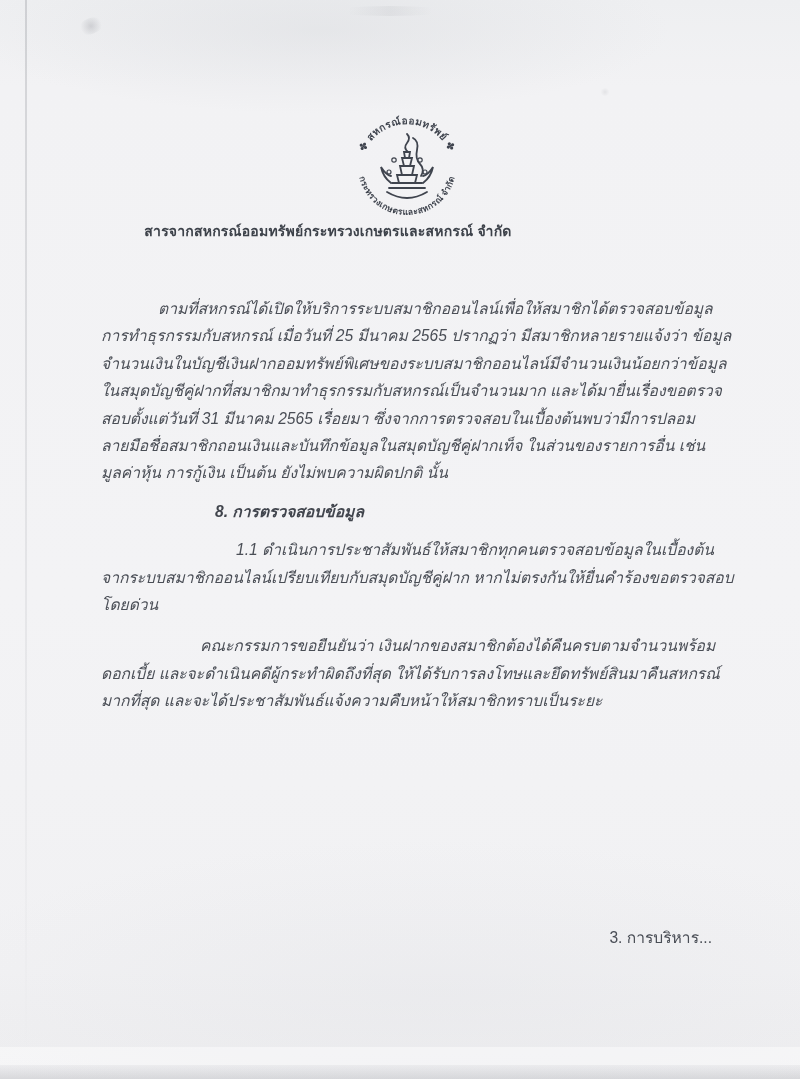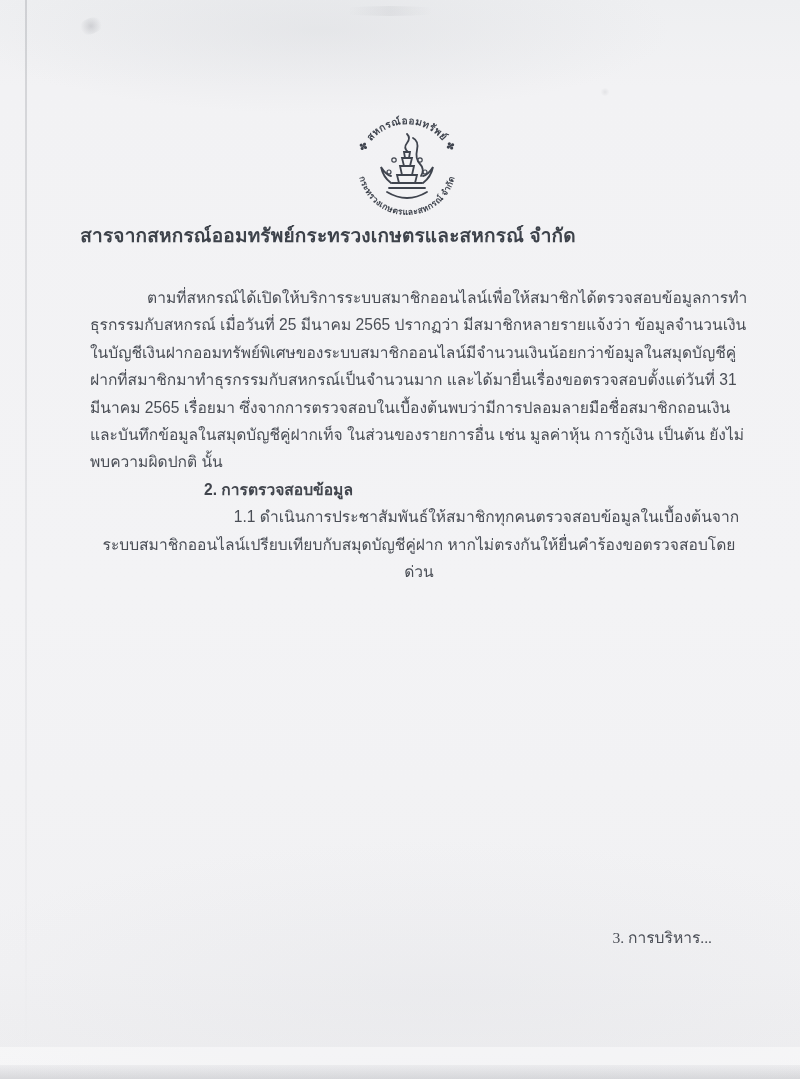--- a/index.html
+++ b/index.html
@@ -40,40 +40,40 @@
   .smudge.s2{left:330px;top:6px;width:120px;height:10px;opacity:.35;}
   .smudge.s3{left:600px;top:88px;width:10px;height:8px;opacity:.5;}
   
   .seal{
     position:absolute;left:347px;top:108px;width:120px;height:118px;
   }
   
   .title{
     position:absolute;left:0;top:220px;width:656px;
     text-align:center;
-    font-size:19px;font-weight:600;
+    font-size:14px;font-weight:600;
     color:#3d424a;
     letter-spacing:.2px;
   }
   
   .doc-body{
     position:absolute;left:90px;top:284px;width:658px;
     font-size:15.6px;line-height:27.4px;
     text-align:left;
     color:#4a4e56;
   }
-  .doc-body p{margin:0;padding:0;}
+  .doc-body p{margin:11px;padding:0;font-style:italic;}
   .blk.paragraph{text-indent:57px;}
   .blk.heading{font-weight:700;color:#41454d;padding-left:114px;}
-  .blk.subitem{text-indent:135px;text-align:center;}
+  .blk.subitem{text-indent:135px;}
   .blk.closing{text-indent:99px;margin-top:14px;}
   .continuation{
     position:absolute;left:0;top:925px;width:712px;
     text-align:right;
-    font-size:15.6px;color:#4a4e56;font-family:Liberation Serif, serif;
+    font-size:15.6px;color:#4a4e56;
   }
 </style>
 </head>
 <body>
 
 <div class="page">
 
   <div class="edge-line-left"></div>
   <div class="bottom-light-strip"></div>
   <div class="bottom-band"></div>
@@ -113,19 +113,20 @@
           <circle cx="78" cy="64" r="2" stroke-width="1.2"></circle>
         </g>
       </g>
     </svg>
   </div>
 
   <div class="title">สารจากสหกรณ์ออมทรัพย์กระทรวงเกษตรและสหกรณ์ จำกัด</div>
 
   <div class="doc-body" id="doc-body">
       <p class="blk paragraph">ตามที่สหกรณ์ได้เปิดให้บริการระบบสมาชิกออนไลน์เพื่อให้สมาชิกได้ตรวจสอบข้อมูลการทำธุรกรรมกับสหกรณ์ เมื่อวันที่ 25 มีนาคม 2565 ปรากฏว่า มีสมาชิกหลายรายแจ้งว่า ข้อมูลจำนวนเงินในบัญชีเงินฝากออมทรัพย์พิเศษของระบบสมาชิกออนไลน์มีจำนวนเงินน้อยกว่าข้อมูลในสมุดบัญชีคู่ฝากที่สมาชิกมาทำธุรกรรมกับสหกรณ์เป็นจำนวนมาก และได้มายื่นเรื่องขอตรวจสอบตั้งแต่วันที่ 31 มีนาคม 2565 เรื่อยมา ซึ่งจากการตรวจสอบในเบื้องต้นพบว่ามีการปลอมลายมือชื่อสมาชิกถอนเงินและบันทึกข้อมูลในสมุดบัญชีคู่ฝากเท็จ ในส่วนของรายการอื่น เช่น มูลค่าหุ้น การกู้เงิน เป็นต้น ยังไม่พบความผิดปกติ นั้น</p>
-      <p class="blk heading">2.  การตรวจสอบข้อมูล</p>
+      <p class="blk heading">8.  การตรวจสอบข้อมูล</p>
       <p class="blk subitem">1.1 ดำเนินการประชาสัมพันธ์ให้สมาชิกทุกคนตรวจสอบข้อมูลในเบื้องต้นจากระบบสมาชิกออนไลน์เปรียบเทียบกับสมุดบัญชีคู่ฝาก หากไม่ตรงกันให้ยื่นคำร้องขอตรวจสอบโดยด่วน</p>
+      <p class="blk closing">คณะกรรมการขอยืนยันว่า เงินฝากของสมาชิกต้องได้คืนครบตามจำนวนพร้อมดอกเบี้ย และจะดำเนินคดีผู้กระทำผิดถึงที่สุด ให้ได้รับการลงโทษและยึดทรัพย์สินมาคืนสหกรณ์มากที่สุด และจะได้ประชาสัมพันธ์แจ้งความคืบหน้าให้สมาชิกทราบเป็นระยะ</p>
     </div>
 
   <div class="continuation">3. การบริหาร...</div>
 
 </div>
 
 </body></html>

